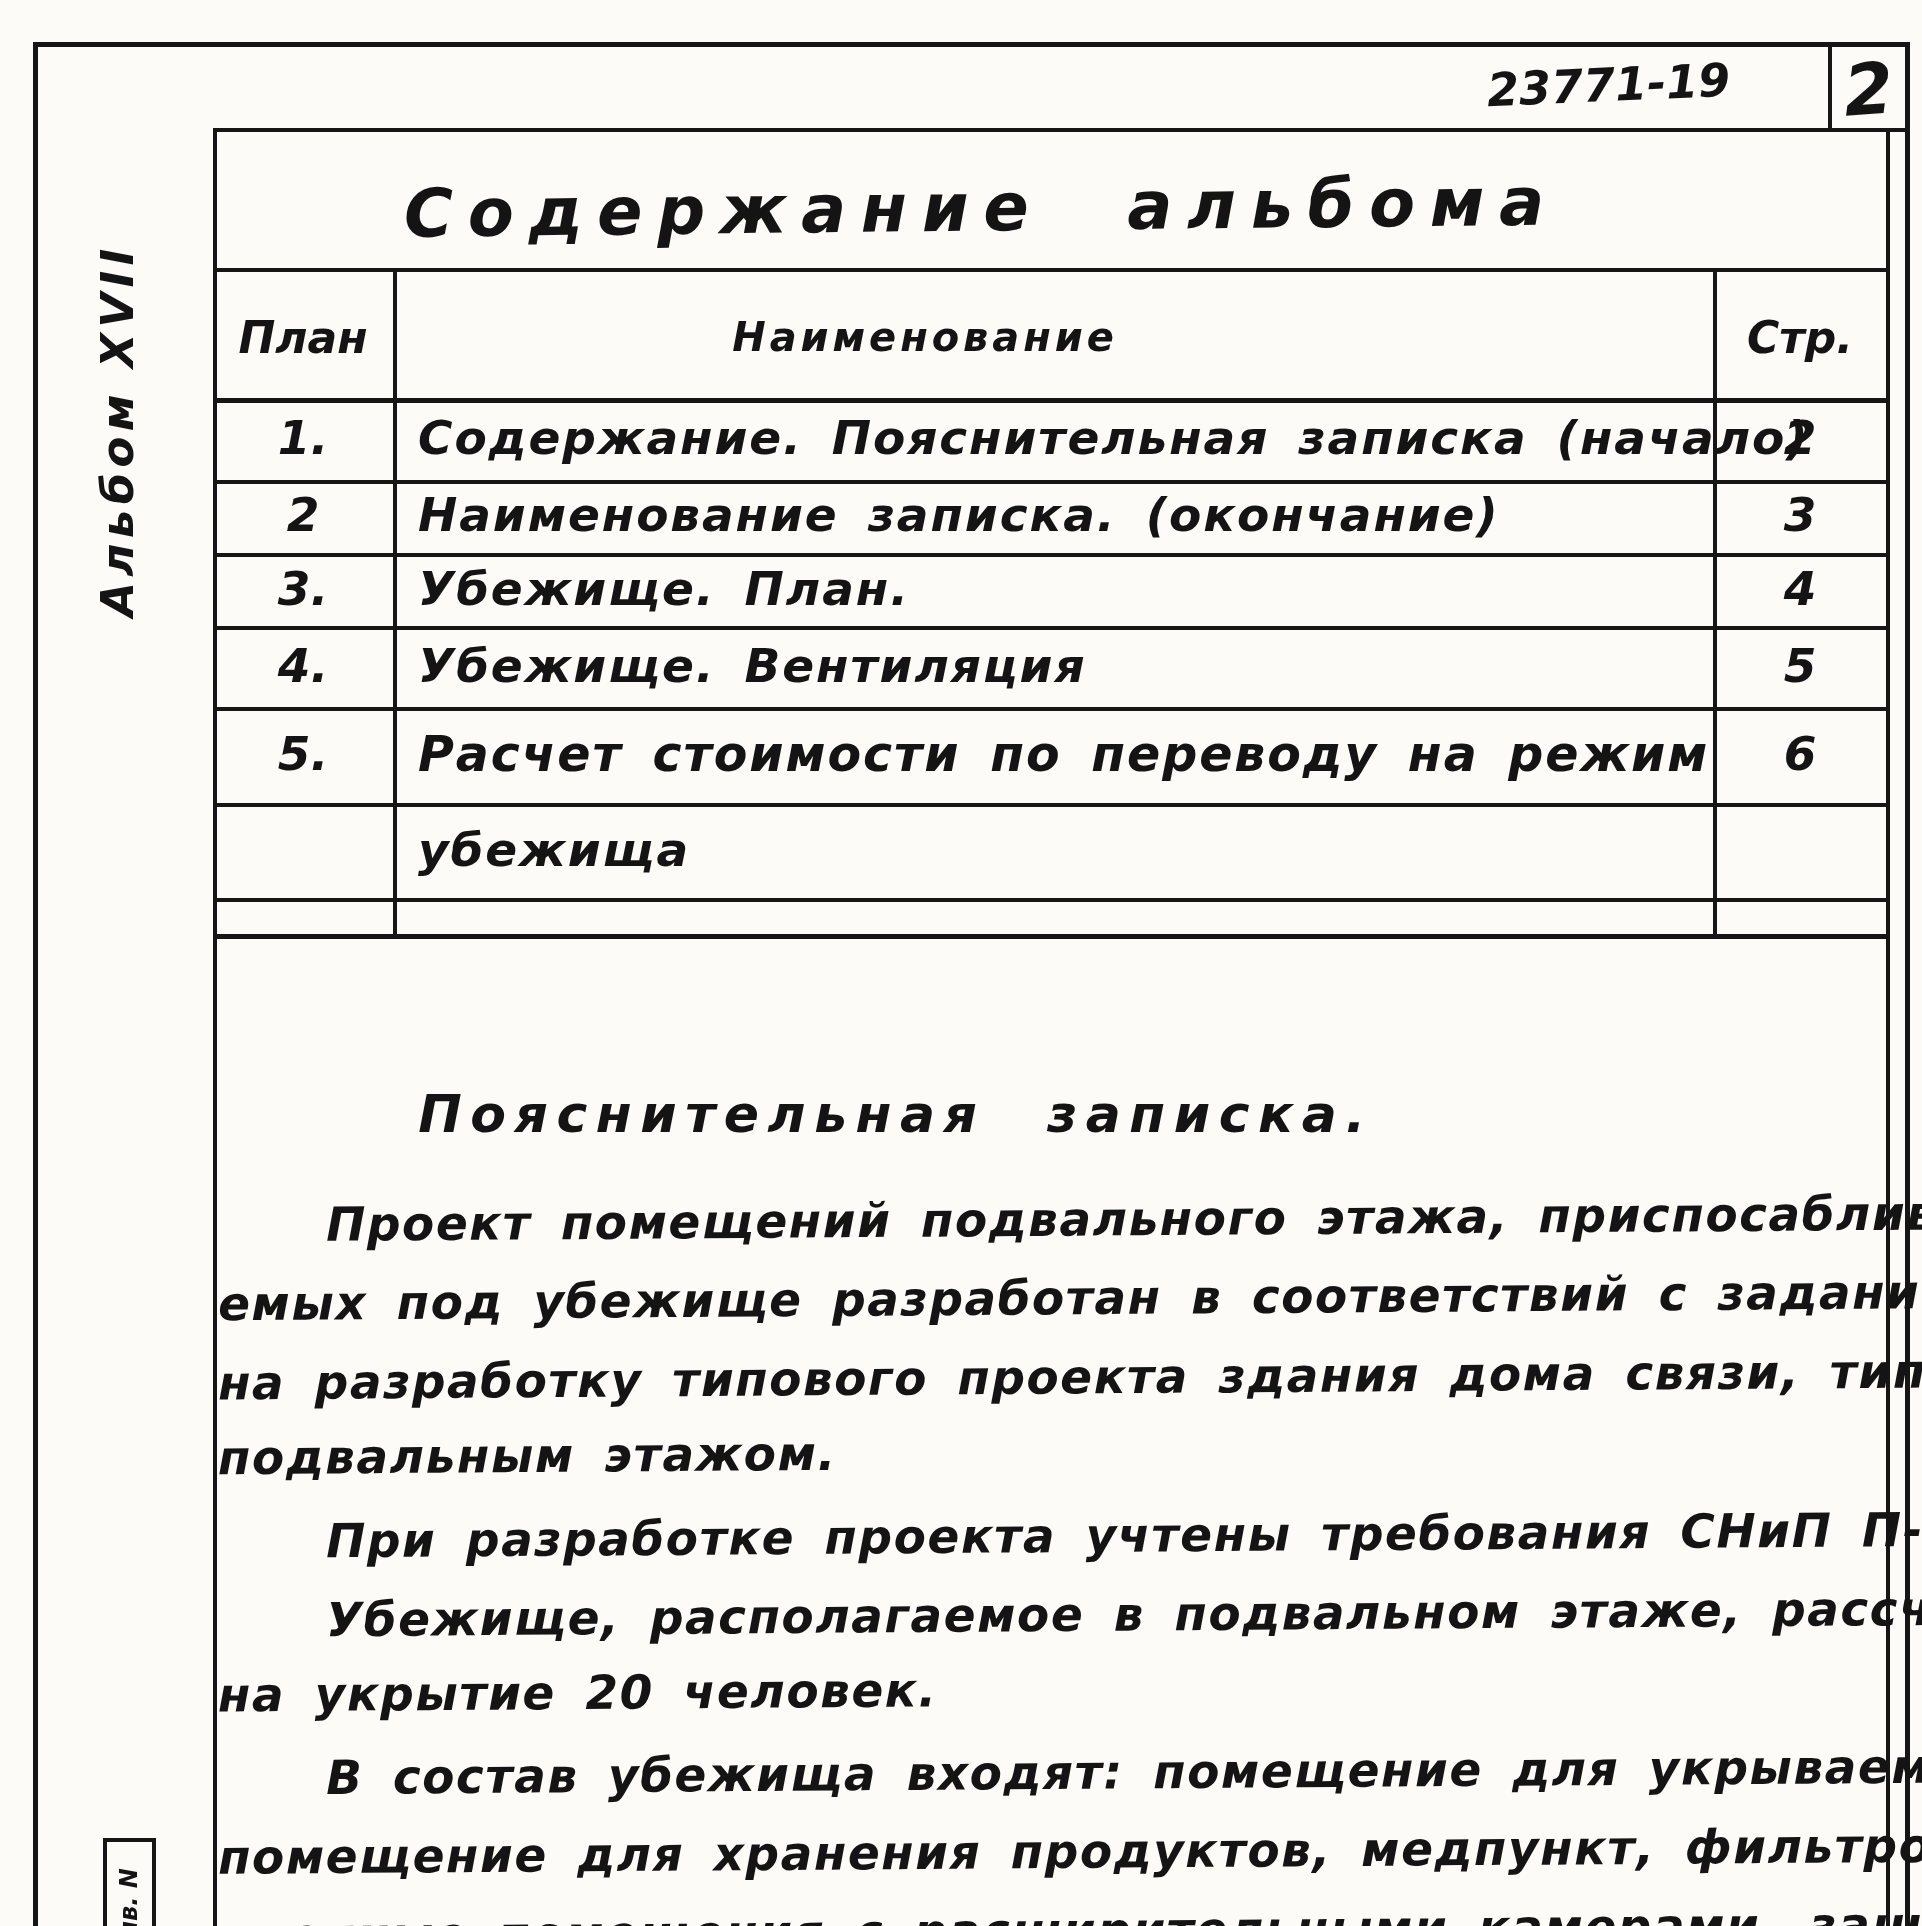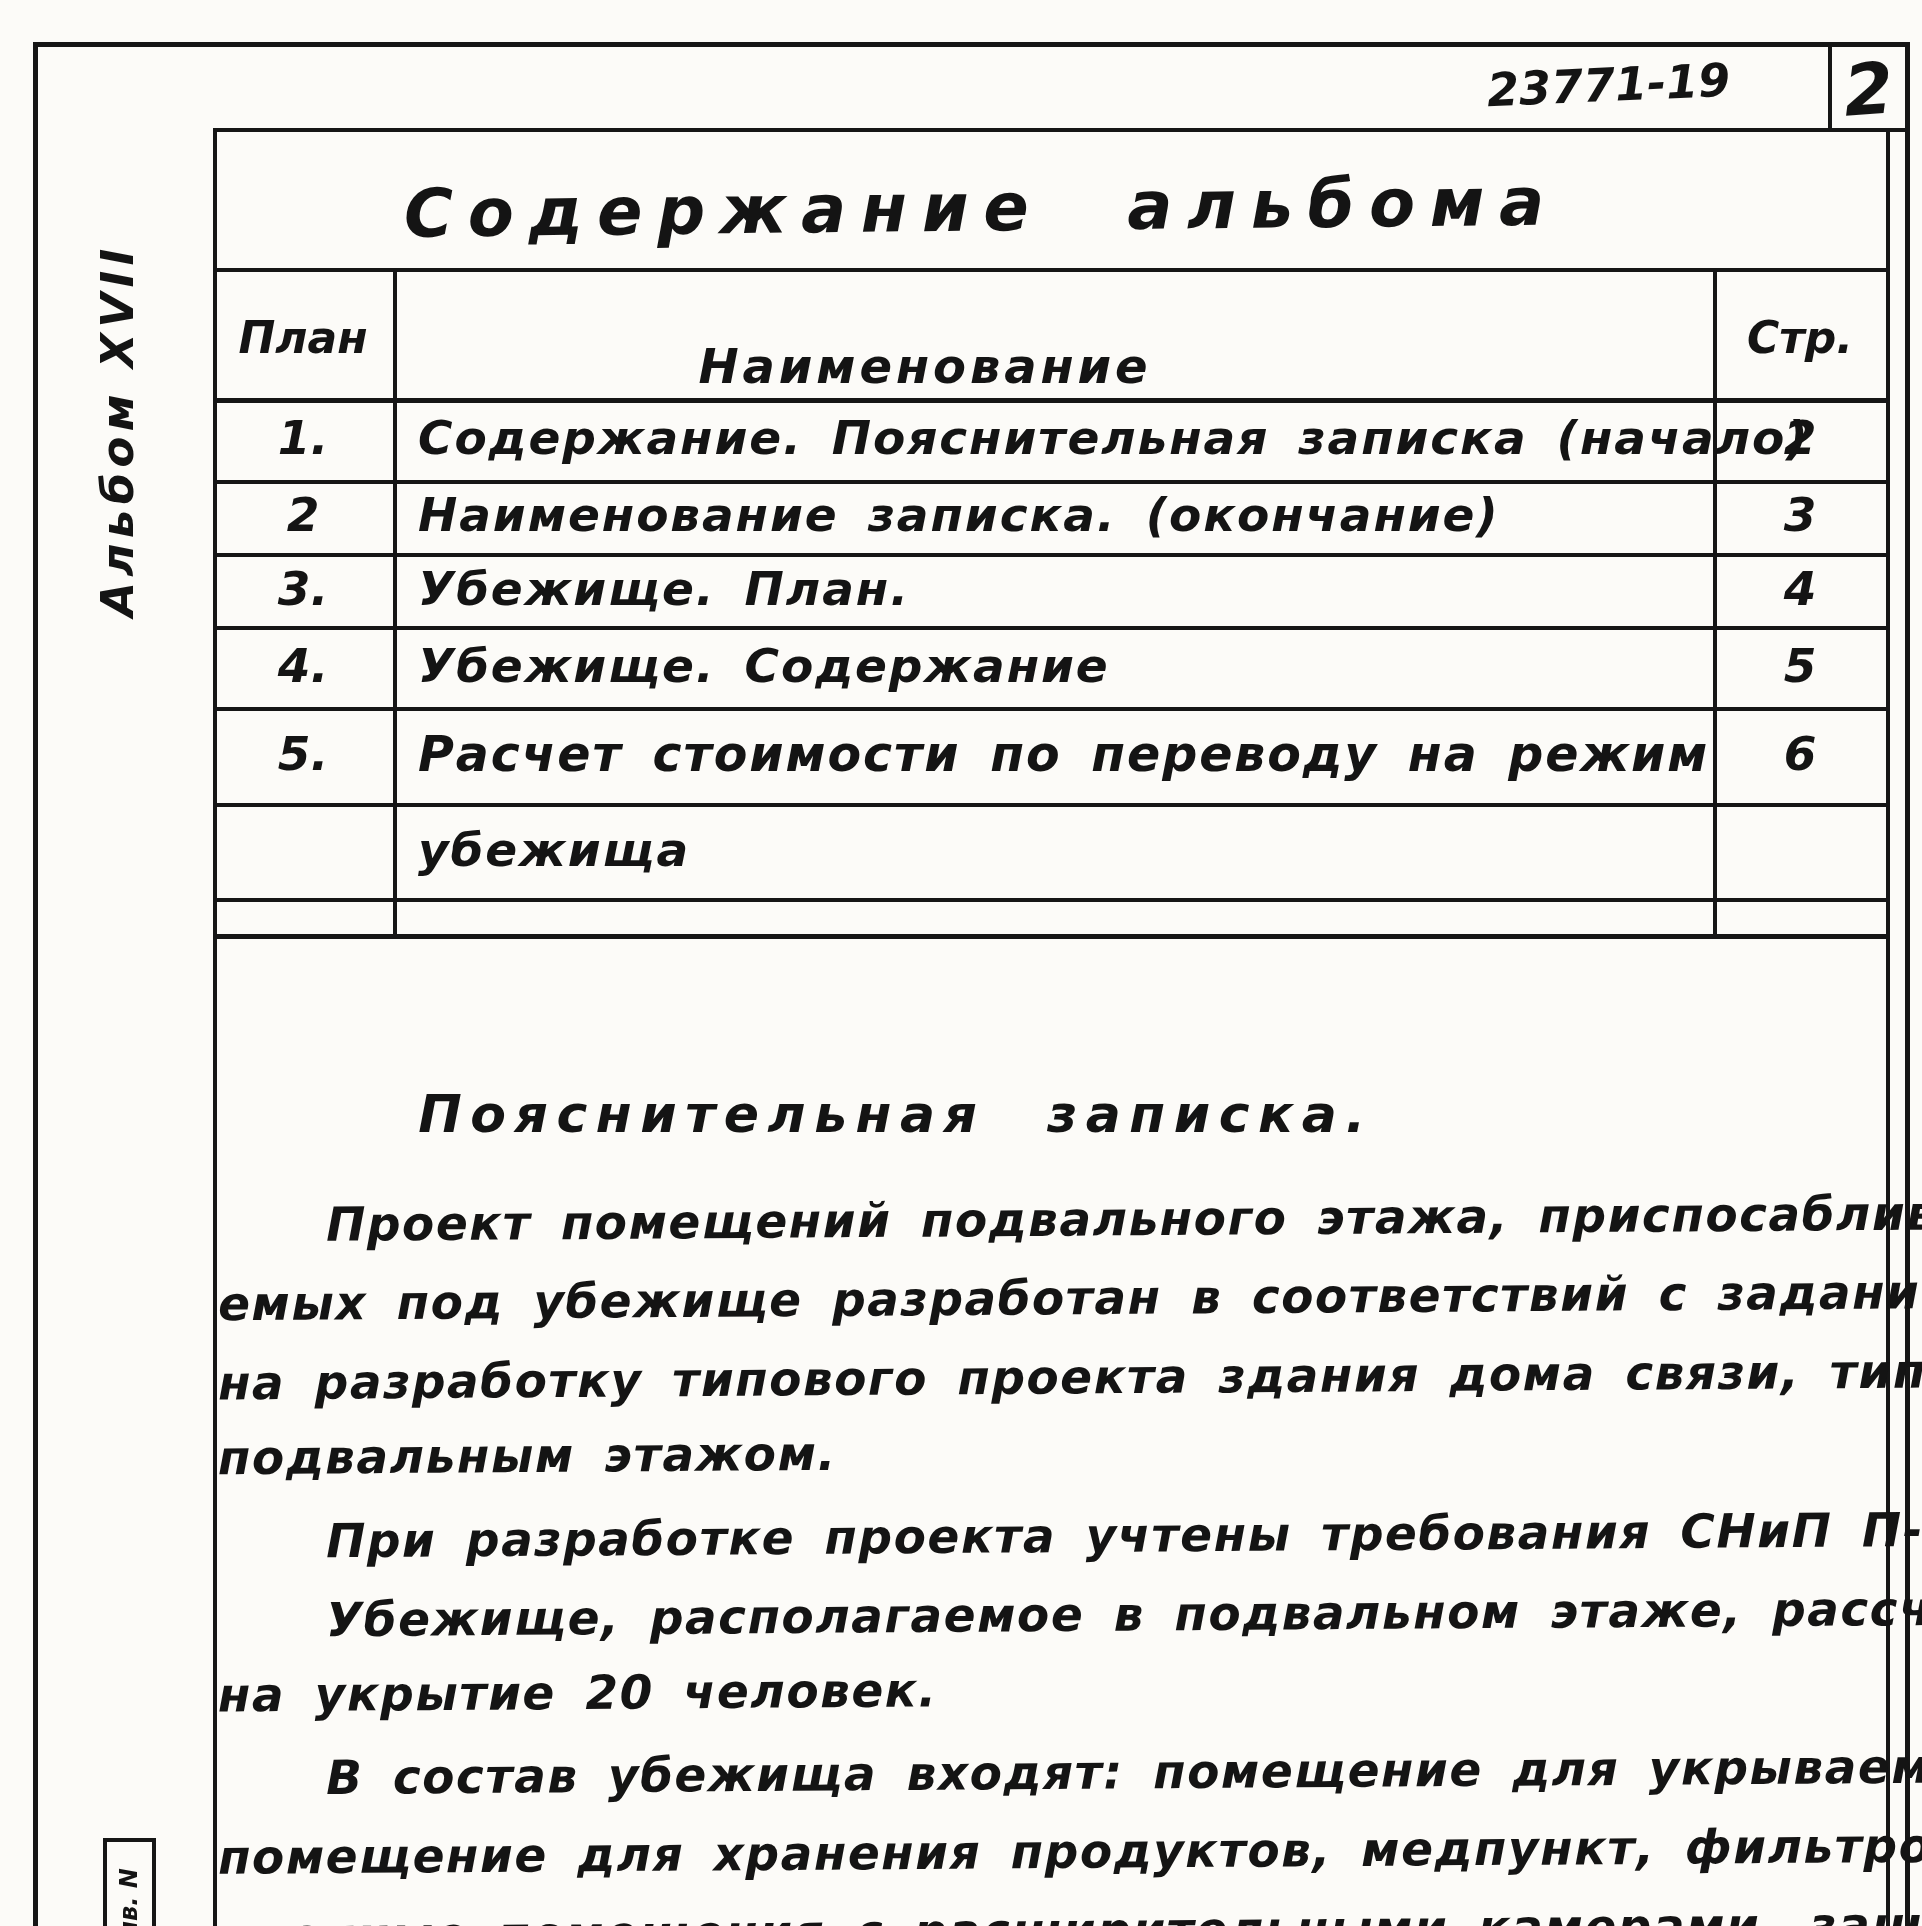--- a/index.html
+++ b/index.html
@@ -54,37 +54,37 @@
   <div class="hline" style="left:213px;top:553px;width:1677px;height:3.5px;"></div>
   <div class="hline" style="left:213px;top:626px;width:1677px;height:3.5px;"></div>
   <div class="hline" style="left:213px;top:707px;width:1677px;height:3.5px;"></div>
   <div class="hline" style="left:213px;top:803px;width:1677px;height:3.5px;"></div>
   <div class="hline" style="left:213px;top:898px;width:1677px;height:3.5px;"></div>
   <div class="hline" style="left:213px;top:934px;width:1677px;height:5px;"></div>
   <div class="vline" style="left:393px;top:268px;width:3.9px;height:671px;"></div>
   <div class="vline" style="left:1713px;top:268px;width:3.9px;height:671px;"></div>
 
   <div class="abs hw ctr" style="left:213px;top:312px;width:180px;font-size:44px;">План</div>
-  <div class="abs hw ctr" style="left:424px;top:314px;width:1002px;font-size:48px;letter-spacing:3.9px;margin-top:24px;">Наименование</div>
+  <div class="abs hw ctr" style="left:424px;top:314px;width:1002px;font-size:40px;letter-spacing:3.9px;">Наименование</div>
   <div class="abs hw ctr" style="left:1713px;top:312px;width:174px;font-size:44px;">Стр.</div>
 
   <div class="abs hw ctr" style="left:213px;top:410px;width:180px;font-size:47px;">1.</div>
   <div class="abs hw" style="left:418px;top:410px;font-size:47px;letter-spacing:1.9px;word-spacing:10.8px;">Содержание. Пояснительная записка (начало)</div>
   <div class="abs hw ctr" style="left:1713px;top:410px;width:174px;font-size:47px;">2</div>
 
   <div class="abs hw ctr" style="left:213px;top:487px;width:180px;font-size:47px;">2</div>
   <div class="abs hw" style="left:418px;top:487px;font-size:47px;letter-spacing:1.9px;word-spacing:10.8px;">Наименование записка. (окончание)</div>
   <div class="abs hw ctr" style="left:1713px;top:487px;width:174px;font-size:47px;">3</div>
 
   <div class="abs hw ctr" style="left:213px;top:561px;width:180px;font-size:47px;">3.</div>
   <div class="abs hw" style="left:418px;top:561px;font-size:47px;letter-spacing:1.9px;word-spacing:10.8px;">Убежище. План.</div>
   <div class="abs hw ctr" style="left:1713px;top:561px;width:174px;font-size:47px;">4</div>
 
   <div class="abs hw ctr" style="left:213px;top:638px;width:180px;font-size:47px;">4.</div>
-  <div class="abs hw" style="left:418px;top:638px;font-size:47px;letter-spacing:1.9px;word-spacing:10.8px;">Убежище. Содержание</div>
+  <div class="abs hw" style="left:418px;top:638px;font-size:47px;letter-spacing:1.9px;word-spacing:10.8px;">Убежище. Вентиляция</div>
   <div class="abs hw ctr" style="left:1713px;top:638px;width:174px;font-size:47px;">5</div>
 
   <div class="abs hw ctr" style="left:213px;top:726px;width:180px;font-size:47px;">5.</div>
   <div class="abs hw" style="left:418px;top:726px;font-size:49px;letter-spacing:1.9px;word-spacing:10.8px;">Расчет стоимости по переводу на режим</div>
   <div class="abs hw ctr" style="left:1713px;top:726px;width:174px;font-size:47px;">6</div>
 
   <div class="abs hw ctr" style="left:318px;top:1084px;width:1156px;font-size:52px;letter-spacing:8.5px;word-spacing:35px;">Пояснительная записка.</div>
 
   <div class="abs hw" style="left:418px;top:822px;font-size:47px;letter-spacing:1.9px;">убежища</div>
 

